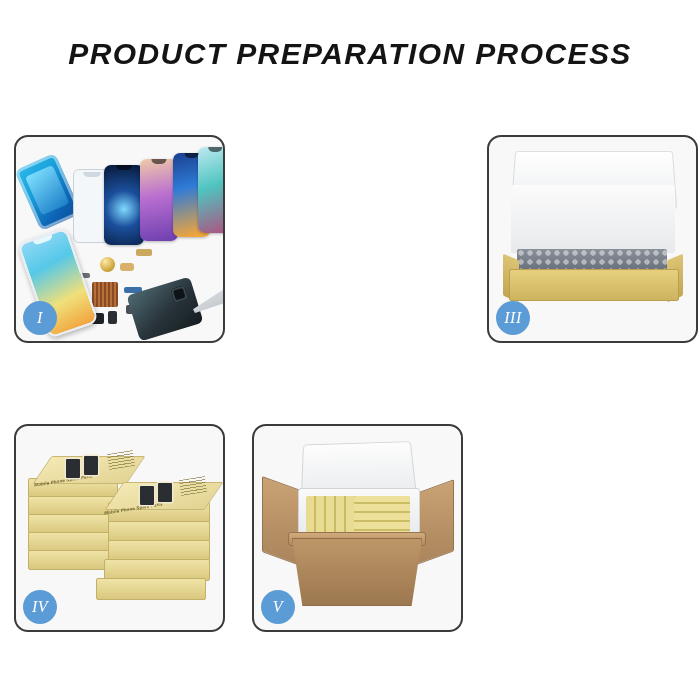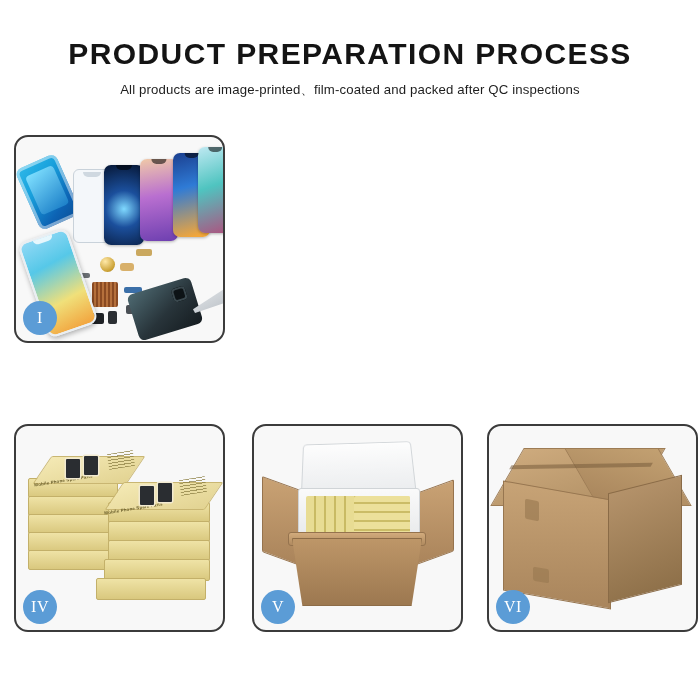--- a/index.html
+++ b/index.html
@@ -1,21 +1,21 @@
 <!DOCTYPE html>
 <html><head>
 <meta charset="utf-8">
 <style>
   html,body{margin:0;padding:0;}
   body{
     width:700px;height:700px;background:#ffffff;
     font-family:"Liberation Sans",sans-serif;
     overflow:hidden;position:relative;
   }
-  .page{position:absolute;inset:0;}
+  .page{position:absolute;inset:0;font-style:italic;}
 
   
   .header{position:absolute;left:0;top:0;width:700px;text-align:center;}
   .title{
     margin:0;padding-top:38px;
     font-size:30px;font-weight:700;letter-spacing:1.4px;
     color:#141414;line-height:1.05;white-space:nowrap;
   }
   .subtitle{
     margin:0;padding-top:11px;
@@ -296,21 +296,20 @@
     background:rgba(150,118,78,.55);border-radius:2px;transform:skewY(10deg);
   }
 </style>
 </head>
 <body>
 
 <div class="page">
 
   <div class="header">
     <h1 class="title">PRODUCT PREPARATION PROCESS</h1>
-    <p class="subtitle">All products are image-printed、film-coated and packed after QC inspections</p>
   </div>
 
   <div class="grid">
 
     <div class="panel p1">
       <div class="stage">
         <div class="film"></div>
         <div class="glass"></div>
         <div class="ph ph1"></div>
         <div class="ph ph2"></div>
@@ -330,20 +329,31 @@
         <div class="chip c10"></div>
         <div class="chip c11"></div>
         <div class="back"></div>
         <div class="phbig"></div>
         <div class="tweez"></div>
       </div>
       <div class="badge">I</div>
     </div>
 
 
+    <div class="panel p3">
+      <div class="stage">
+        <div class="b3lid"></div>
+        <div class="b3foam"></div>
+        <div class="b3grey"></div>
+        <div class="b3lft"></div>
+        <div class="b3rgt"></div>
+        <div class="b3base"></div>
+      </div>
+      <div class="badge">III</div>
+    </div>
 
     <div class="panel p4">
       <div class="stage">
         <div class="stkbox" style="left:12px;top:52px;width:88px;height:18px;"></div>
         <div class="stkbox" style="left:12px;top:70px;width:88px;height:18px;"></div>
         <div class="stkbox" style="left:12px;top:88px;width:88px;height:18px;"></div>
         <div class="stkbox" style="left:12px;top:106px;width:88px;height:18px;"></div>
         <div class="stkbox" style="left:12px;top:124px;width:88px;height:18px;"></div>
 
         <div class="stkbox" style="left:92px;top:76px;width:100px;height:19px;"></div>
@@ -374,27 +384,15 @@
         <div class="v-lid"></div>
         <div class="v-foam"></div>
         <div class="v-yel"></div>
         <div class="v-yel2"></div>
         <div class="v-rim"></div>
         <div class="v-body"></div>
       </div>
       <div class="badge">V</div>
     </div>
 
-    <div class="panel p6">
-      <div class="stage">
-        <div class="c-top"></div>
-        <div class="c-top2"></div>
-        <div class="c-seam"></div>
-        <div class="c-front"></div>
-        <div class="c-side"></div>
-        <div class="c-tapeA"></div>
-        <div class="c-tapeB"></div>
-      </div>
-      <div class="badge">VI</div>
-    </div>
 
   </div>
 </div>
 
 </body></html>

